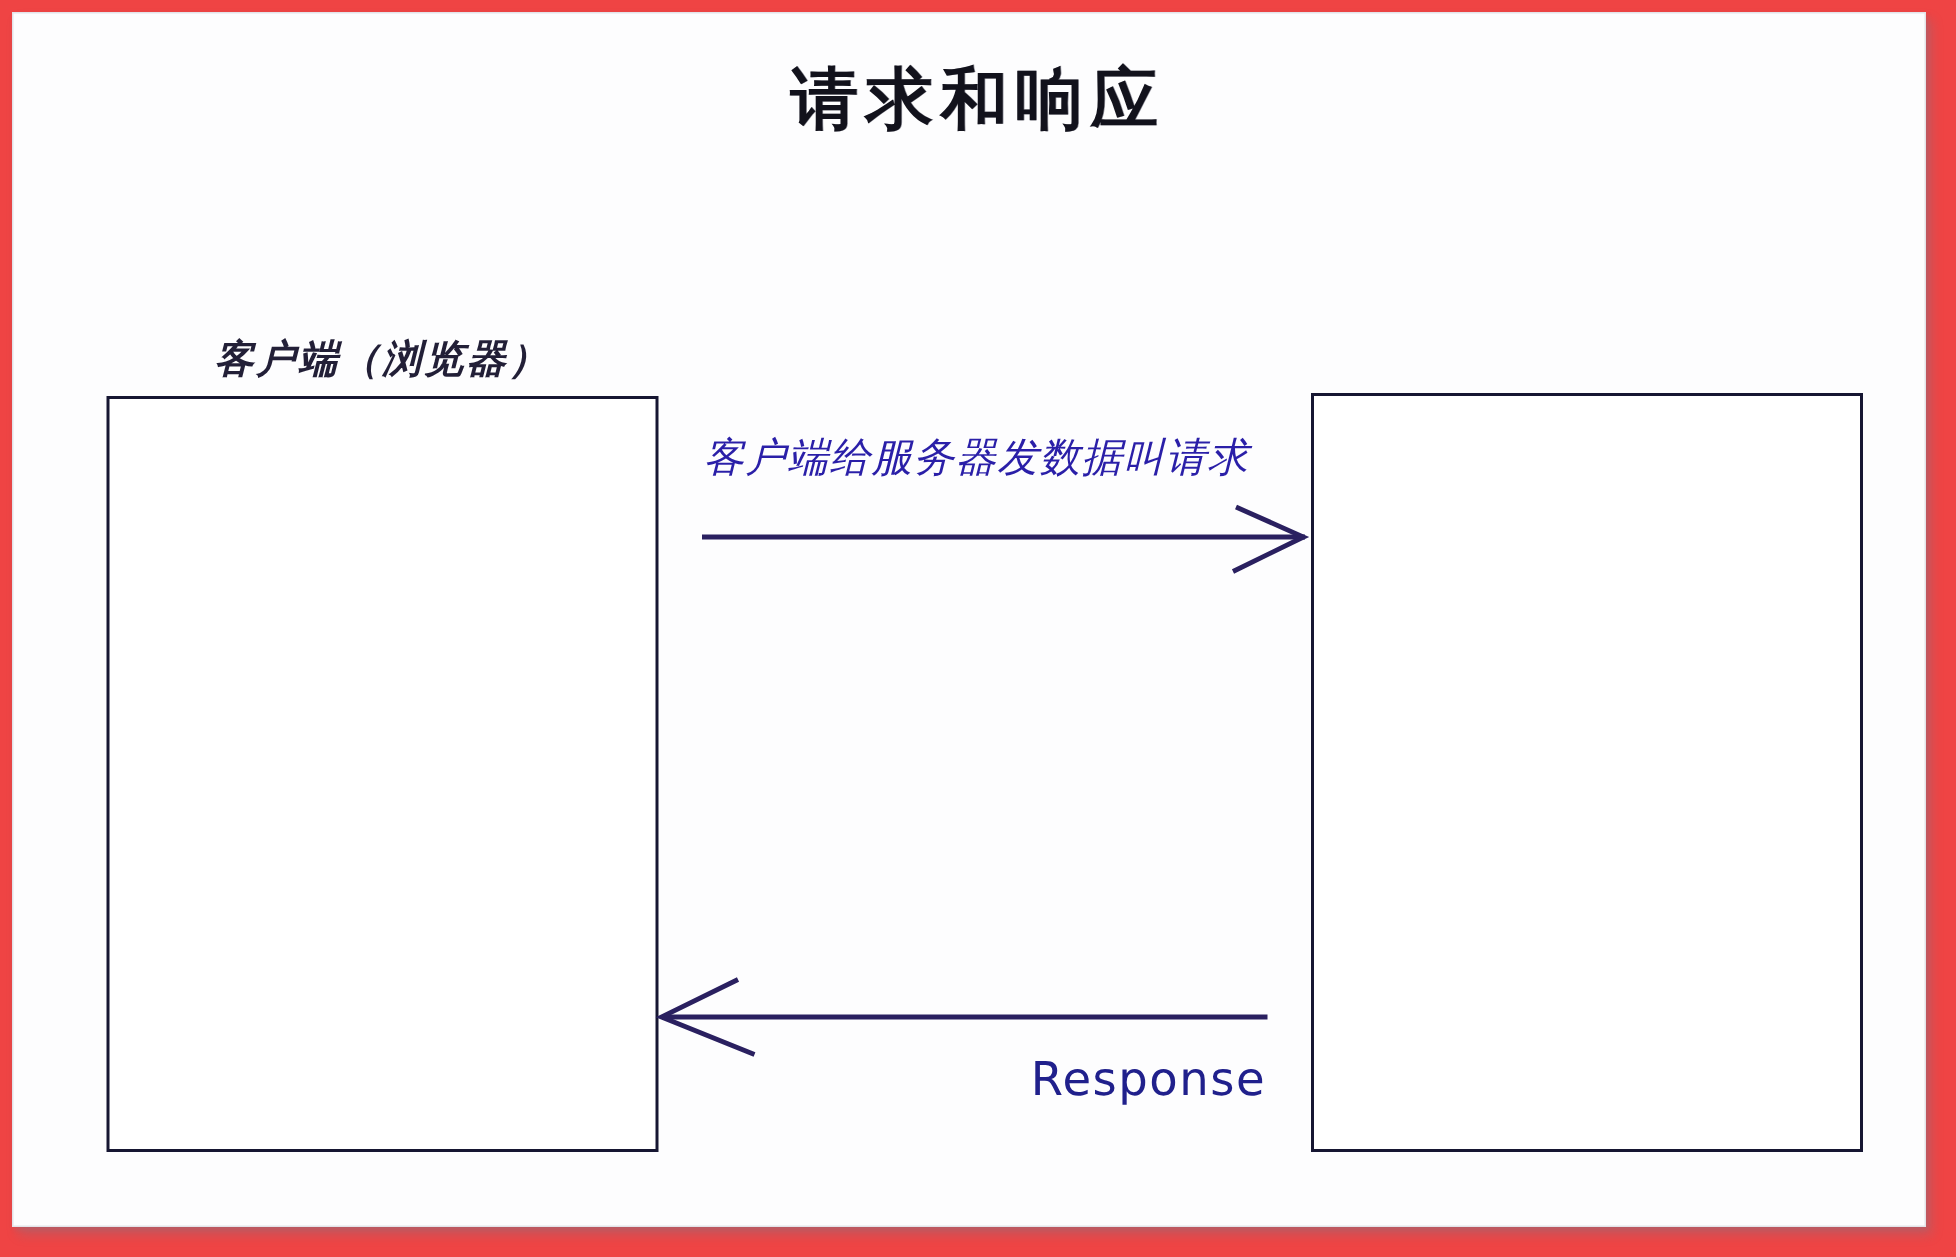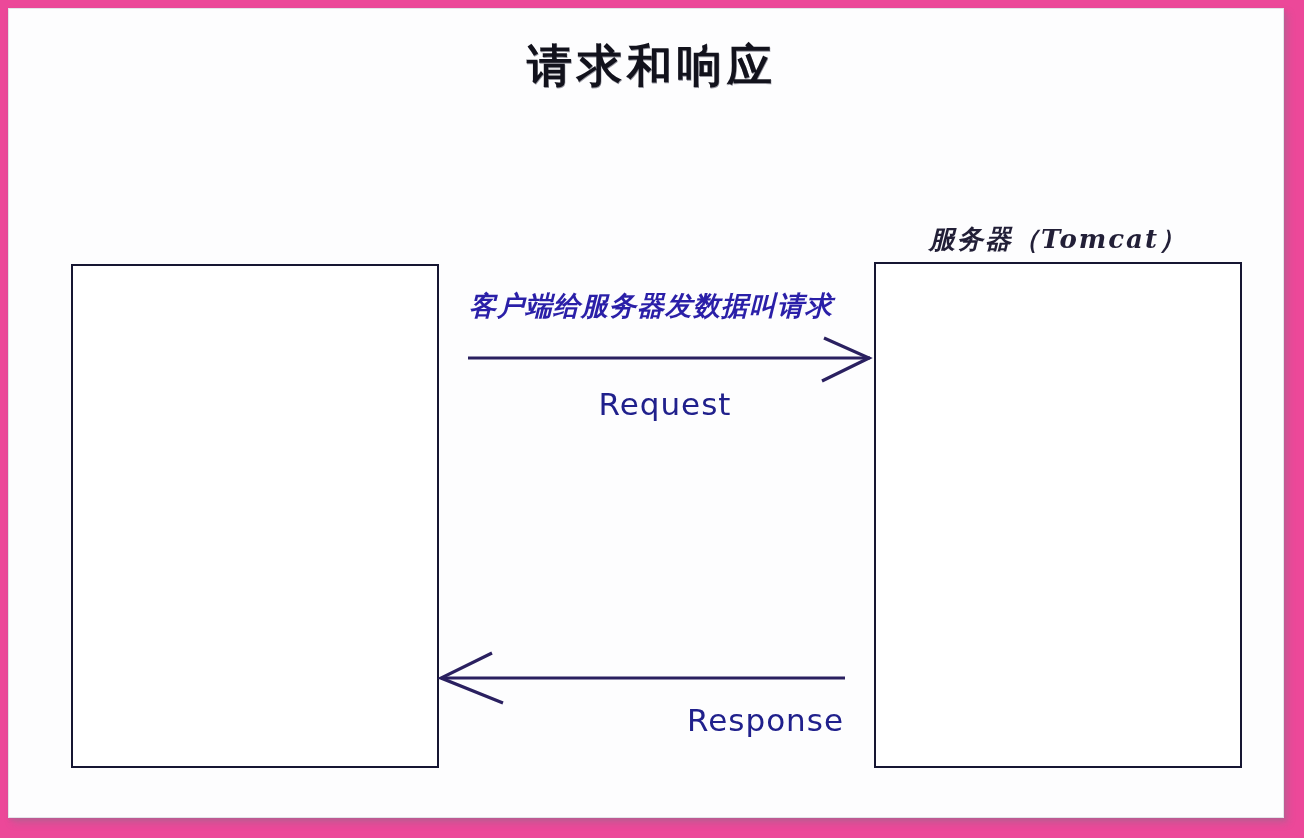--- a/index.html
+++ b/index.html
@@ -11,21 +11,21 @@
     width: 1304px;
     height: 838px;
     overflow: hidden;
     font-family: "Liberation Serif", serif;
   }
 
   #page {
     position: relative;
     width: 1304px;
     height: 838px;
-    background: #ec4899;
+    background: #ef4444;
   }
 
   
   .canvas {
     position: absolute;
     left: 8px;
     top: 8px;
     width: 1276px;
     height: 810px;
     background: #fdfdfe;
@@ -72,21 +72,21 @@
     box-sizing: border-box;
   }
   .node-box.client { left: 71px; top: 264px; width: 368px; height: 504px; }
   .node-box.server { left: 874px; top: 262px; width: 368px; height: 506px; }
 
   
   .ann {
     position: absolute;
     font-family: "DejaVu Serif", "Liberation Serif", serif;
     font-style: italic;
-    font-weight: 700;
+    font-weight: 400;
     font-size: 27px;
     line-height: 1.32;
     color: #2a1fa8;
     letter-spacing: 1px;
   }
   .ann.request  { left: 469px; top: 288px; width: 392px; }
   .ann.response { left: 452px; top: 606px; width: 392px; }
 
   
   .arrow-caption {
@@ -111,40 +111,39 @@
 </style>
 </head>
 <body>
 
 <div id="page">
 
   <div class="canvas"></div>
 
   <div class="title">请求和响应</div>
 
+  <div class="node-label client">客户端（浏览器）</div>
 
   <div class="node-box client"></div>
 
-  <div class="node-label server">服务器（Tomcat）</div>
 
   <div class="node-box server"></div>
 
   <svg class="arrow-svg" viewBox="0 0 1304 838" xmlns="http://www.w3.org/2000/svg">
 
     <g>
       <line x1="468" y1="358" x2="870" y2="358" stroke="#2a2060" stroke-width="3.2" stroke-linecap="butt"></line>
       <polyline points="824,338 869,358 822,381" fill="none" stroke="#2a2060" stroke-width="3.2" stroke-linejoin="miter" stroke-linecap="butt"></polyline>
     </g>
 
     <g>
       <line x1="845" y1="678" x2="443" y2="678" stroke="#2a2060" stroke-width="3.2" stroke-linecap="butt"></line>
       <polyline points="492,653 441,678 503,703" fill="none" stroke="#2a2060" stroke-width="3.2" stroke-linejoin="miter" stroke-linecap="butt"></polyline>
     </g>
   </svg>
 
   <div class="ann request">客户端给服务器发数据叫请求</div>
 
-  <div class="arrow-caption request">Request</div>
 
 
   <div class="arrow-caption response">Response</div>
 
 </div>
 
 </body></html>

